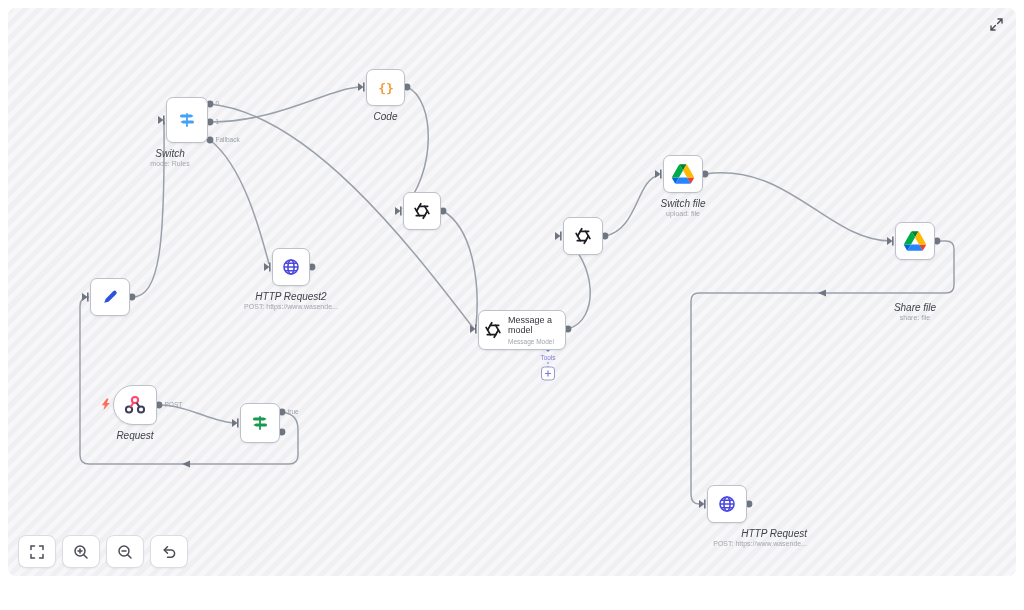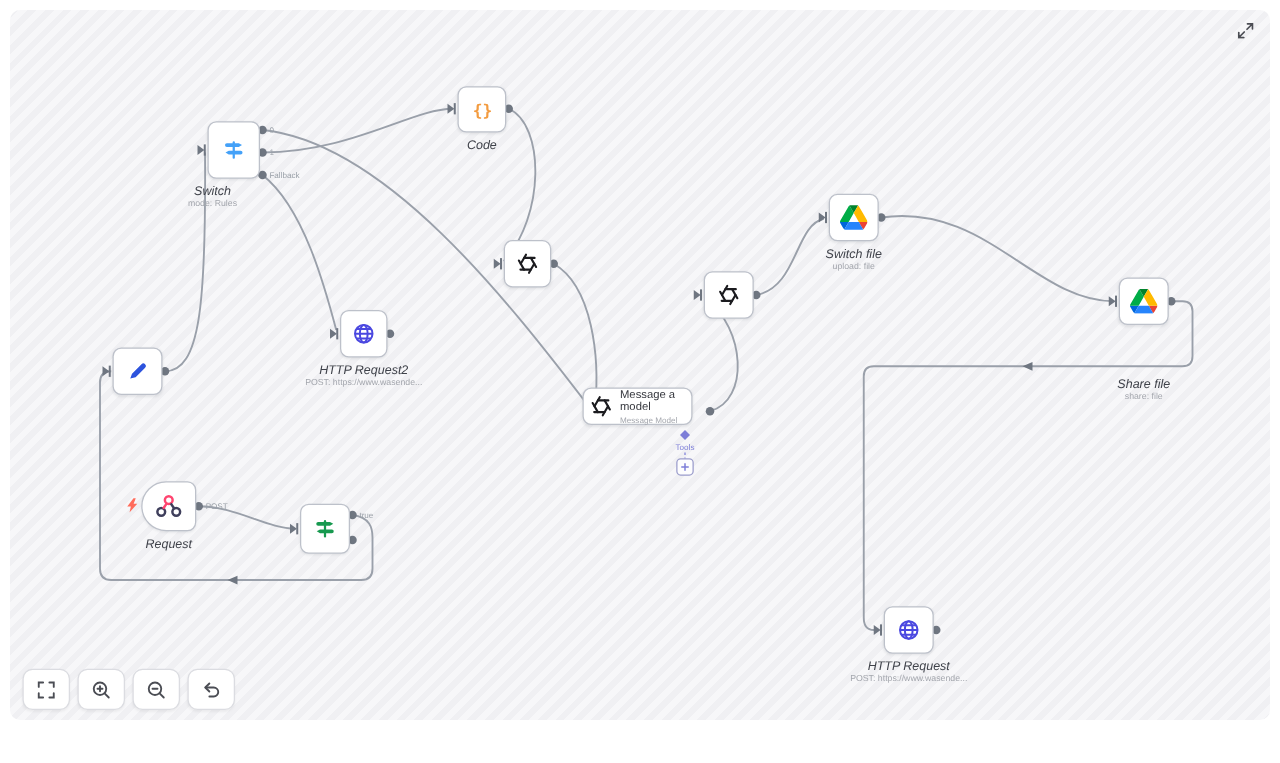--- a/index.html
+++ b/index.html
@@ -192,21 +192,21 @@
     </div>
     <div class="node" style="left: 232px; top: 395px; width: 40px; height: 40px;">
       <span style="display:flex">
         <svg width="20" height="20" viewBox="0 0 20 20">
     <rect x="9.1" y="3" width="1.8" height="14" rx="0.9" fill="#17994f"></rect>
     <path d="M4.5,4.5 h9.5 l2.6,1.5 -2.6,1.5 h-9.5 a1.5,1.5 0 0 1 0,-3 z" fill="#17994f"></path>
     <path d="M15.5,10.5 h-9.5 l-2.6,1.5 2.6,1.5 h9.5 a1.5,1.5 0 0 0 0,-3 z" fill="#17994f"></path>
         </svg>
       </span>
     </div>
-    <div class="node" style="left: 458px; top: 302px; width: 88px; height: 30px;">
+    <div class="node" style="left: 470px; top: 302px; width: 88px; height: 40px;">
       <div class="msg-inner">
         <span style="display:flex">
           <svg width="18" height="18" viewBox="0 0 20 20" fill="none" stroke="#1b1b1f" stroke-width="1.9" stroke-linecap="round">
     <path d="M16,10 L11.35,18.05"></path>
             <path d="M13,15.2 L3.7,15.2"></path>
             <path d="M7,15.2 L2.35,7.14"></path>
     <path d="M4,10 L8.65,1.95"></path>
             <path d="M7,4.8 L16.3,4.8"></path>
             <path d="M13,4.8 L17.65,12.86"></path>
           </svg>
@@ -254,21 +254,21 @@
         <svg width="22" height="20" viewBox="0 0 87.3 78">
     <path fill="#0066da" d="m6.6 66.85 3.85 6.65c.8 1.4 1.95 2.5 3.3 3.3l13.75-23.8h-27.5c0 1.55.4 3.1 1.2 4.5z"></path>
     <path fill="#00ac47" d="m43.65 25-13.75-23.8c-1.35.8-2.5 1.9-3.3 3.3l-25.4 44a9.06 9.06 0 0 0-1.2 4.5h27.5z"></path>
     <path fill="#ea4335" d="m73.55 76.8c1.35-.8 2.5-1.9 3.3-3.3l1.6-2.75 7.65-13.25c.8-1.4 1.2-2.95 1.2-4.5h-27.5l5.85 11.5z"></path>
     <path fill="#00832d" d="m43.65 25 13.75-23.8c-1.35-.8-2.9-1.2-4.5-1.2h-18.5c-1.6 0-3.15.45-4.5 1.2z"></path>
     <path fill="#2684fc" d="m59.8 53h-32.3l-13.75 23.8c1.35.8 2.9 1.2 4.5 1.2h50.8c1.6 0 3.15-.45 4.5-1.2z"></path>
     <path fill="#ffba00" d="m73.4 26.5-12.7-22c-.8-1.4-1.95-2.5-3.3-3.3l-13.75 23.8 16.15 28h27.45c0-1.55-.4-3.1-1.2-4.5z"></path>
         </svg>
       </span>
     </div>
-    <div class="node-label" style="left: 639px; top: 520px;">
+    <div class="node-label" style="left: 639px; top: 520px; text-align: right;">
       <div class="nl-title">HTTP Request</div>
       <div class="nl-sub">POST: https://www.wasende...</div>
     </div>
     <div class="node" style="left: 699px; top: 477px; width: 40px; height: 38px;">
       <span style="display:flex">
         <svg width="20" height="20" viewBox="0 0 20 20" fill="none" stroke="#4b48e0" stroke-width="1.6">
     <circle cx="10" cy="10" r="7"></circle>
           <ellipse cx="10" cy="10" rx="3.1" ry="7"></ellipse>
           <path d="M3,10 H17 M4.2,6.2 H15.8 M4.2,13.8 H15.8"></path>
         </svg>

